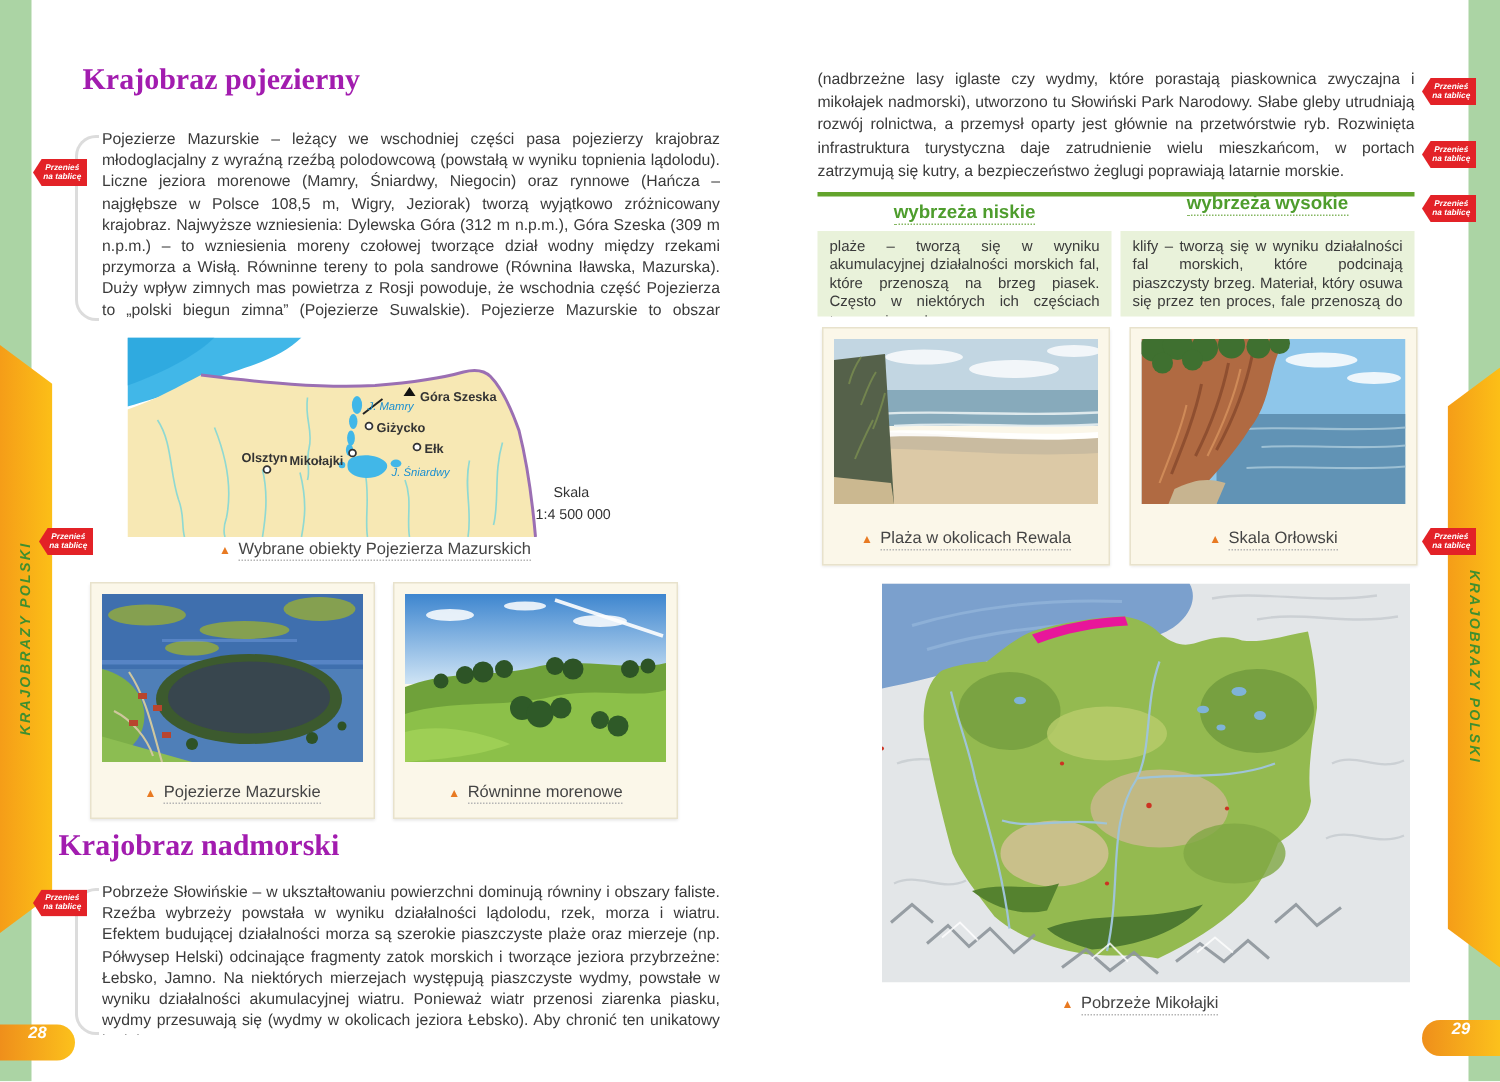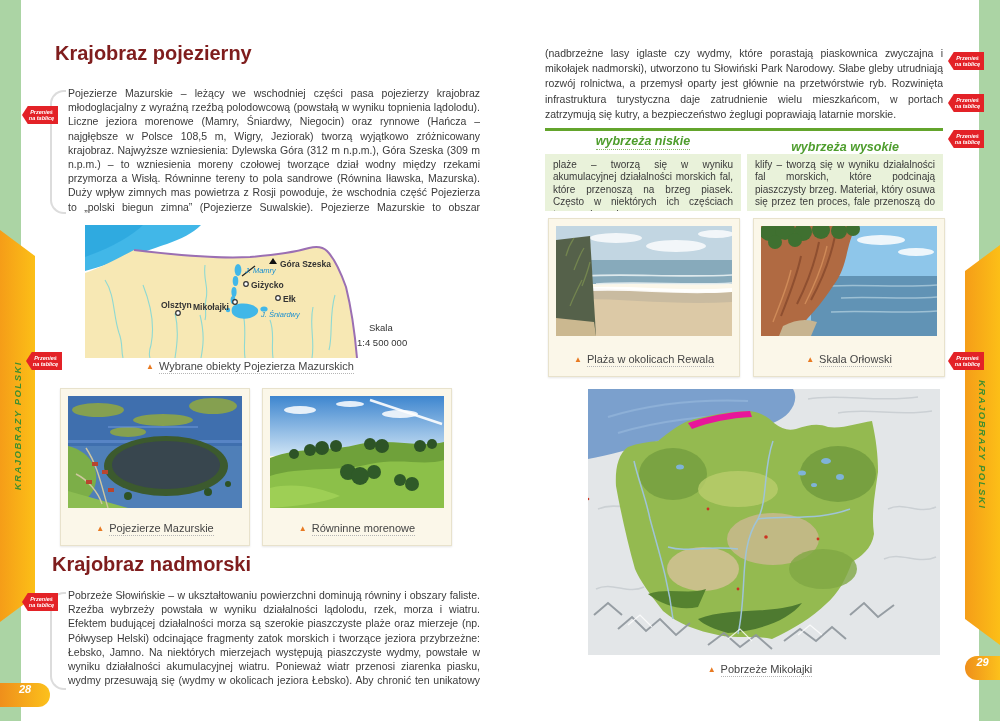--- a/index.html
+++ b/index.html
@@ -12,45 +12,45 @@
             display:flex;align-items:center;justify-content:center;}
   .side-tab.left{left:0;top:230px;height:392px;clip-path:polygon(0 0,100% 26px,100% calc(100% - 26px),0 100%);}
   .side-tab.right{right:0;top:245px;height:400px;clip-path:polygon(100% 0,0 26px,0 calc(100% - 26px),100% 100%);}
   .side-tab .vtext{writing-mode:vertical-rl;font-size:9.5px;font-weight:bold;font-style:italic;
             letter-spacing:1.5px;color:#3f8f2f;}
   .side-tab.left .vtext{transform:rotate(180deg);}
   .pagenum-tab{position:absolute;height:24px;background:linear-gradient(90deg,#ef8f1b,#fcc11c);
             color:#fff;font-weight:bold;font-style:italic;font-size:11px;
             display:flex;align-items:flex-start;justify-content:center;}
   .pagenum-tab.left{left:0;top:683px;width:50px;border-radius:0 13px 13px 0;}
-  .pagenum-tab.right{right:0;top:656px;width:35px;border-radius:13px 0 0 13px;}
+  .pagenum-tab.right{right:0;top:680px;width:52px;border-radius:13px 0 0 13px;}
   
   .badge{position:absolute;width:33px;height:18px;background:#e32227;color:#fff;
          clip-path:polygon(16% 0,100% 0,100% 100%,16% 100%,0 50%);
          display:flex;flex-direction:column;align-items:center;justify-content:center;
          font-size:5.5px;font-weight:bold;font-style:italic;line-height:6.5px;padding-left:3px;cursor:pointer;}
   
-  .heading{position:absolute;font-family:Liberation Sans, sans-serif;font-weight:bold;
-           font-size:20px;color:#7f1d1d;}
+  .heading{position:absolute;font-family:Liberation Serif, serif;font-weight:bold;
+           font-size:20px;color:#a21caf;}
   .para{position:absolute;font-size:10.5px;line-height:14.2px;text-align:justify;overflow:hidden;}
   .brace{position:absolute;width:14px;border:2px solid #dcdcdc;border-right:none;
          border-radius:14px 0 0 14px;}
   
   .caption{position:absolute;display:flex;align-items:center;justify-content:center;gap:5px;
            font-size:11px;color:#444;}
   .caption .tri{font-size:8px;color:#e87a22;line-height:8px;}
   .caption .ctext{border-bottom:1px dotted #b5b5b5;padding-bottom:1px;}
   
   .card{position:absolute;background:#fbf7e9;border:1px solid #e8e2cc;box-shadow:0 1px 2px rgba(0,0,0,.10);}
   .card svg{position:absolute;left:7px;top:7px;}
   .card .caption{left:0;right:0;bottom:9px;position:absolute;}
   
   .rule{position:absolute;background:#63a42c;}
   .thead{position:absolute;width:196px;text-align:center;font-size:12.5px;font-weight:bold;color:#4e9d2d;}
-  .thead span{border-bottom:1px dotted #86b763;padding-bottom:1px;cursor:pointer;font-style:italic;}
+  .thead span{border-bottom:1px dotted #86b763;padding-bottom:1px;cursor:pointer;}
   .tcell{position:absolute;width:180px;height:47px;background:#e9f2da;padding:5px 8px;
          font-size:10px;line-height:12.4px;text-align:justify;overflow:hidden;}
   .tcell b{font-weight:normal;}
   .maplabel{font-size:8.5px;font-weight:bold;fill:#333;}
   .lakelabel{font-size:7.5px;font-style:italic;fill:#1a8fd1;}
 </style>
 </head>
 <body>
 
 <div id="page">
@@ -204,36 +204,36 @@
             <circle cx="142" cy="88" r="7"></circle>
         </g>
         <path d="M0,92 C24,86 50,92 70,100 C50,108 24,110 0,112 Z" fill="#9ecf55"></path>
       </svg>
       <div class="caption">
         <span class="tri">▲</span>
         <span class="ctext">Równinne morenowe</span>
       </div>
     </div>
 
-    <div class="heading" style="left:52px;top:553px;text-align:center;">Krajobraz nadmorski</div>
+    <div class="heading" style="left:39px;top:553px;text-align:center;">Krajobraz nadmorski</div>
 
     <div class="brace" style="left:50px;top:592px;height:94px;"></div>
     <div class="para" style="left:68px;top:588px;width:412px;height:102px;">Pobrzeże Słowińskie – w ukształtowaniu powierzchni dominują równiny i obszary faliste. Rzeźba wybrzeży powstała w wyniku działalności lądolodu, rzek, morza i wiatru. Efektem budującej działalności morza są szerokie piaszczyste plaże oraz mierzeje (np. Półwysep Helski) odcinające fragmenty zatok morskich i tworzące jeziora przybrzeżne: Łebsko, Jamno. Na niektórych mierzejach występują piaszczyste wydmy, powstałe w wyniku działalności akumulacyjnej wiatru. Ponieważ wiatr przenosi ziarenka piasku, wydmy przesuwają się (wydmy w okolicach jeziora Łebsko). Aby chronić ten unikatowy krajobraz</div>
   </div>
 
   <div>
 
     <div class="para" style="left:545px;top:46px;width:398px;height:80px;line-height:15.2px;">(nadbrzeżne lasy iglaste czy wydmy, które porastają piaskownica zwyczajna i mikołajek nadmorski), utworzono tu Słowiński Park Narodowy. Słabe gleby utrudniają rozwój rolnictwa, a przemysł oparty jest głównie na przetwórstwie ryb. Rozwinięta infrastruktura turystyczna daje zatrudnienie wielu mieszkańcom, w portach zatrzymują się kutry, a bezpieczeństwo żeglugi poprawiają latarnie morskie.</div>
 
     <div class="rule" style="left:545px;top:128px;width:398px;height:3px;"></div>
 
     <div class="thead" style="left:545px;top:134px;">
       <span>wybrzeża niskie</span>
     </div>
-    <div class="thead" style="left:747px;top:140px;">
+    <div class="thead" style="left:747px;top:128px;">
       <span>wybrzeża wysokie</span>
     </div>
 
     <div class="tcell" style="left:545px;top:154px;">
       <b>plaże</b><span> – tworzą się w wyniku akumulacyjnej działalności morskich fal, które przenoszą na brzeg piasek. Często w niektórych ich częściach tworzą się wydmy.</span>
     </div>
     <div class="tcell" style="left:747px;top:154px;">
       <b>klify</b><span> – tworzą się w wyniku działalności fal morskich, które podcinają piaszczysty brzeg. Materiał, który osuwa się przez ten proces, fale przenoszą do morza.</span>
     </div>
 

